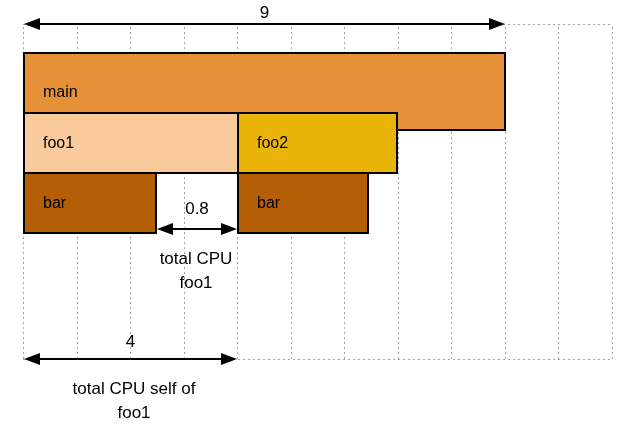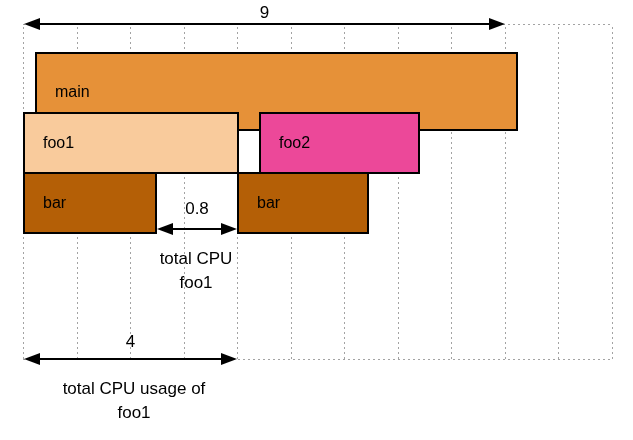--- a/index.html
+++ b/index.html
@@ -34,21 +34,21 @@
 
   
   .frame {
     position: absolute;
     border: 2px solid #000000;
     display: flex;
     align-items: center;
     padding-left: 18px;
     font-size: 16px;
   }
-  .f-main { left: 23px; top: 52px;  width: 483px; height: 79px; margin-left: 12px; }
+  .f-main { left: 23px; top: 52px;  width: 483px; height: 79px; }
   .f-foo1 { left: 23px; top: 112px; width: 216px; height: 62px; }
   .f-foo2 { left: 237px; top: 112px; width: 161px; height: 62px; }
   .f-bar1 { left: 23px; top: 172px; width: 134px; height: 62px; }
   .f-bar2 { left: 237px; top: 172px; width: 132px; height: 62px; }
 
   
   .arrow {
     position: absolute;
     height: 14px;
     display: flex;
@@ -94,21 +94,21 @@
   <div class="vgrid" style="left:505px"></div>
   <div class="vgrid" style="left:558px"></div>
   <div class="vgrid" style="left:612px"></div>
 
   <div class="frame f-main" style="background-color: rgb(230, 145, 56);">
     <span>main</span>
   </div>
   <div class="frame f-foo1" style="background-color: rgb(249, 203, 156);">
     <span>foo1</span>
   </div>
-  <div class="frame f-foo2" style="background-color: #ec4899; margin-left: 22px;">
+  <div class="frame f-foo2" style="background-color: #eab308;">
     <span>foo2</span>
   </div>
   <div class="frame f-bar1" style="background-color: rgb(180, 95, 6);">
     <span>bar</span>
   </div>
   <div class="frame f-bar2" style="background-color: rgb(180, 95, 6);">
     <span>bar</span>
   </div>
 
   <div class="ann l-9">9</div>
@@ -129,17 +129,17 @@
     <div>foo1</div>
   </div>
 
   <div class="ann l-4">4</div>
   <div class="arrow a-4">
     <div class="ah left"></div>
     <div class="shaft"></div>
     <div class="ah right"></div>
   </div>
   <div class="ann l-total">
-    <div>total CPU usage of</div>
+    <div>total CPU self of</div>
     <div>foo1</div>
   </div>
 
 </div>
 
 </body></html>

